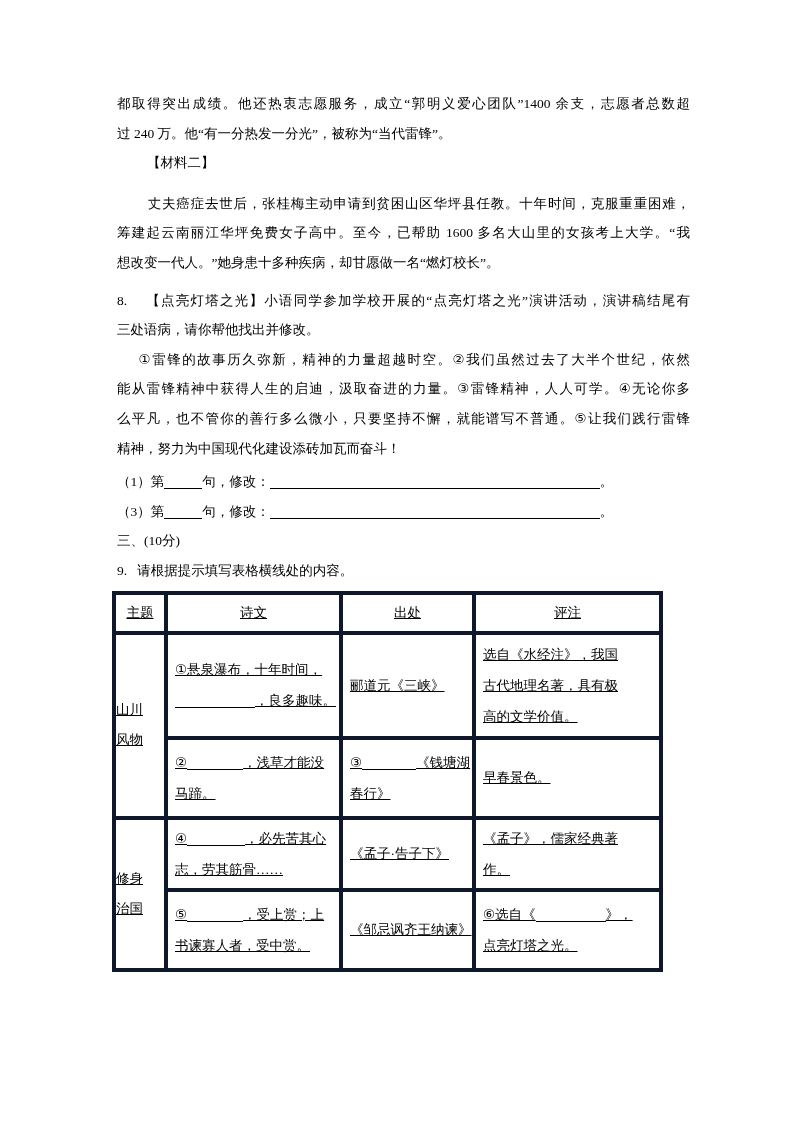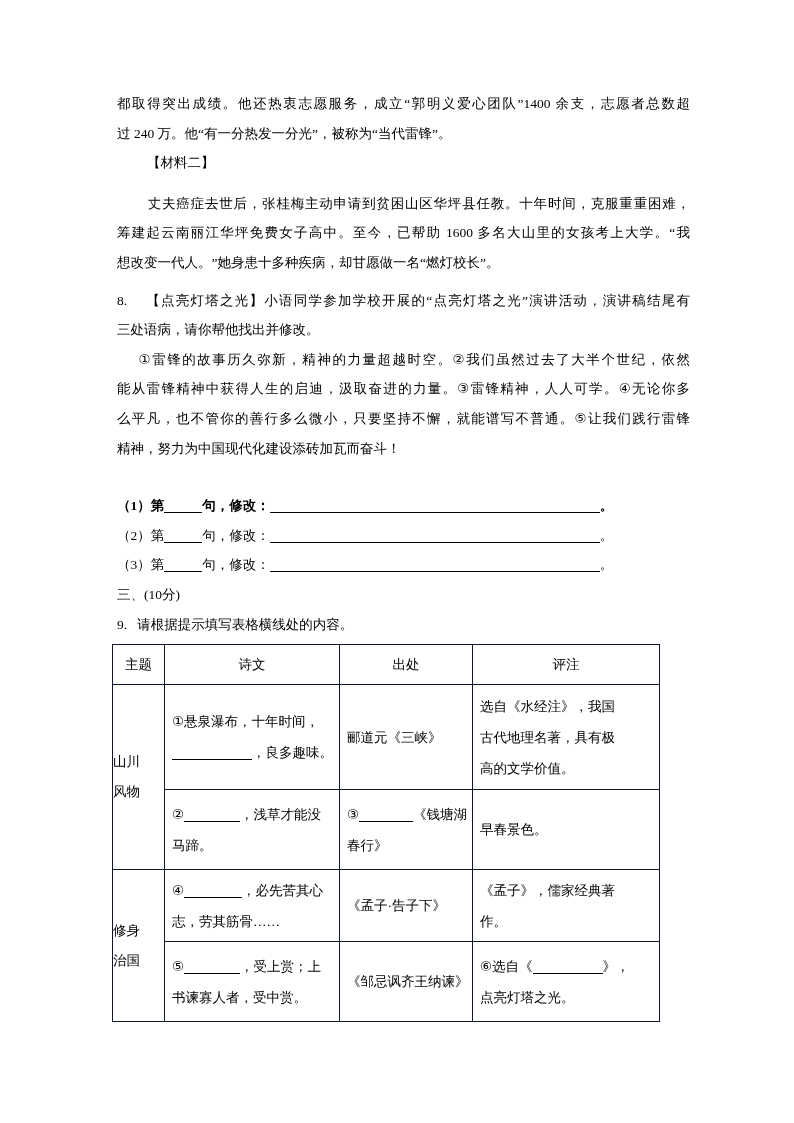--- a/index.html
+++ b/index.html
@@ -41,24 +41,25 @@
     table-layout:fixed;
     width:547px;
     border-collapse:collapse;
     margin:5px 0 0 -5px;
   }
   .qtable col.c1{width:52px;}
   .qtable col.c2{width:175px;}
   .qtable col.c3{width:133px;}
   .qtable col.c4{width:187px;}
   .qtable td{
-    border:1px solid #0f172a;
+    border:4px solid #0f172a;
     vertical-align:middle;
     padding:0 0 0 7px;
     overflow:hidden;
+    text-decoration:underline;
   }
   .qtable tr.r-head{height:40px;}
   .qtable tr.r1{height:105px;}
   .qtable tr.r2{height:80px;}
   .qtable tr.r3{height:72px;}
   .qtable tr.r4{height:80px;}
   .qtable td.th{text-align:center;padding:0;}
   .qtable td.theme{text-align:center;padding:0;}
   .qtable .line{line-height:31px;}
   .qtable td.theme .line{line-height:30px;}
@@ -85,25 +86,22 @@
         <div class="para" style="margin-top: 8px;">
           <div class="line fill"><span>8.</span><span class="spacer" style="width: 18px;"></span><span class="bold">【点亮灯塔之光】</span><span>小语同学参加学校开展的“点亮灯塔之光”演讲活动，演讲稿结尾有</span></div>
           <div class="line"><span>三处语病，请你帮他找出并修改。</span></div>
         </div>
         <div class="para">
           <div class="line fill"><span class="spacer" style="width: 20px;"></span><span>①雷锋的故事历久弥新，精神的力量超越时空。②我们虽然过去了大半个世纪，依然</span></div>
           <div class="line fill"><span>能从雷锋精神中获得人生的启迪，汲取奋进的力量。③雷锋精神，人人可学。④无论你多</span></div>
           <div class="line fill"><span>么平凡，也不管你的善行多么微小，只要坚持不懈，就能谱写不普通。⑤让我们践行雷锋</span></div>
           <div class="line"><span>精神，努力为中国现代化建设添砖加瓦而奋斗！</span></div>
         </div>
-        <div class="para" style="margin-top: 28px; font-weight: bold;">
+        <div class="para" style="margin-top: 4px;">
           <div class="line"><span>（1）第</span><span class="blank" style="width: 38px;"></span><span>句，修改：</span><span class="blank" style="width: 330px;"></span><span>。</span></div>
-        </div>
-        <div class="para">
-          <div class="line"><span>（2）第</span><span class="blank" style="width: 38px;"></span><span>句，修改：</span><span class="blank" style="width: 330px;"></span><span>。</span></div>
         </div>
         <div class="para">
           <div class="line"><span>（3）第</span><span class="blank" style="width: 38px;"></span><span>句，修改：</span><span class="blank" style="width: 330px;"></span><span>。</span></div>
         </div>
         <div class="para">
           <div class="line"><span class="bold">三、(10分)</span></div>
         </div>
         <div class="para">
           <div class="line"><span>9.</span><span class="spacer" style="width: 10px;"></span><span>请根据提示填写表格横线处的内容。</span></div>
         </div>

